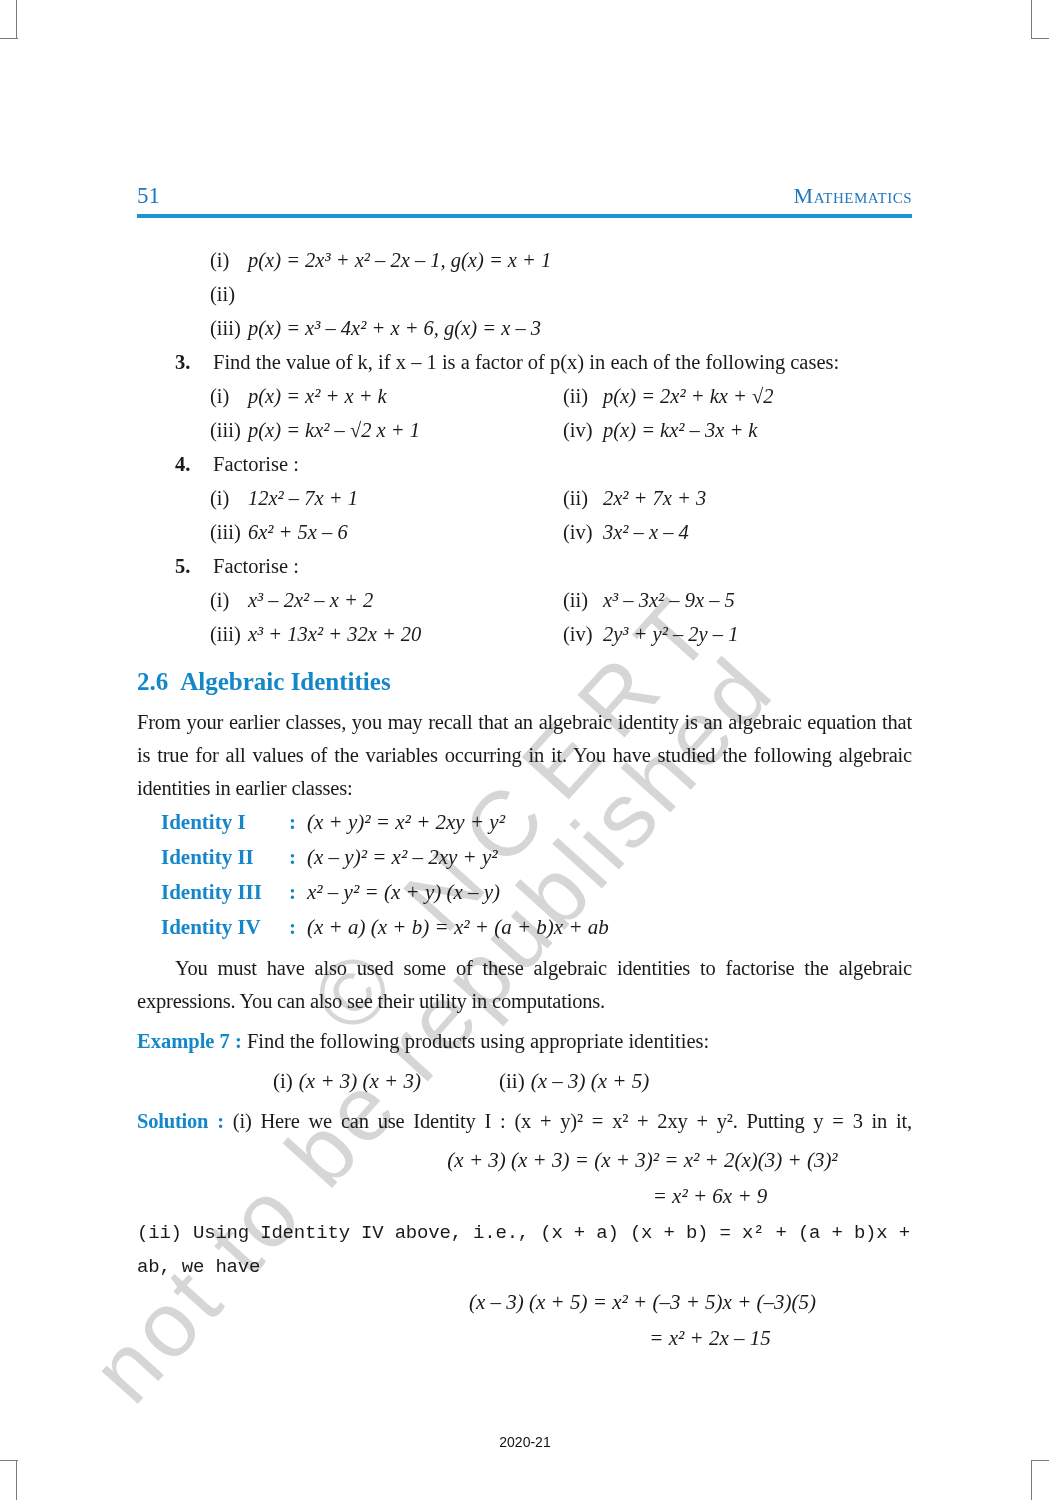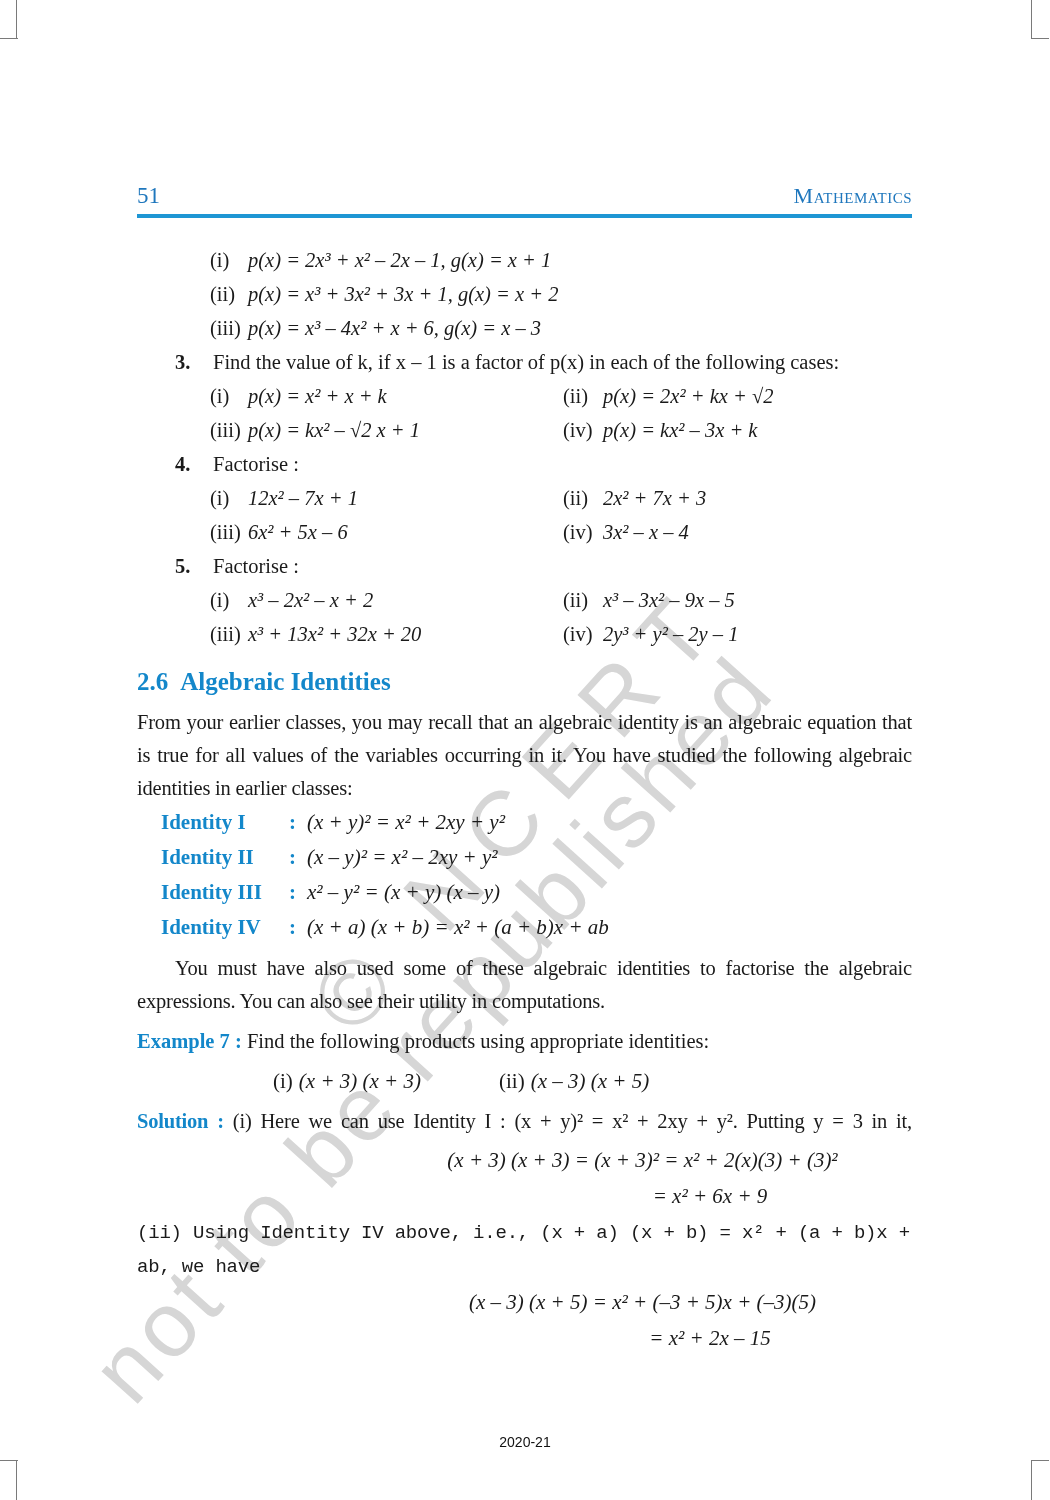--- a/index.html
+++ b/index.html
@@ -107,21 +107,20 @@
     </div>
     <div class="rule"></div>
 
     <div class="toplist">
       <div class="row">
         <span class="lbl">(i)</span>
         <span class="frm">p(x) = 2x³ + x² – 2x – 1, g(x) = x + 1</span>
       </div>
       <div class="row">
         <span class="lbl">(ii)</span>
-        <span class="frm">p(x) = x³ + 3x² + 3x + 1, g(x) = x + 2</span>
       </div>
       <div class="row">
         <span class="lbl">(iii)</span>
         <span class="frm">p(x) = x³ – 4x² + x + 6, g(x) = x – 3</span>
       </div>
     </div>
 
     <div class="problem">
       <div class="prob-head">
         <span class="num">3.</span>

